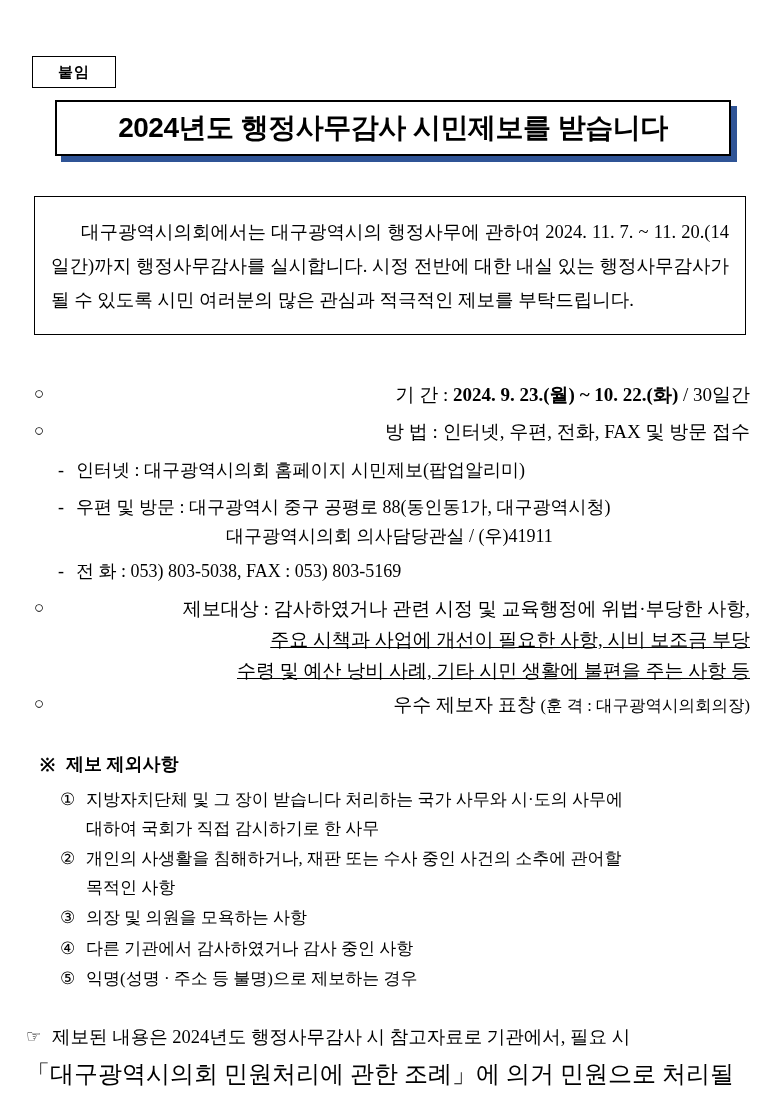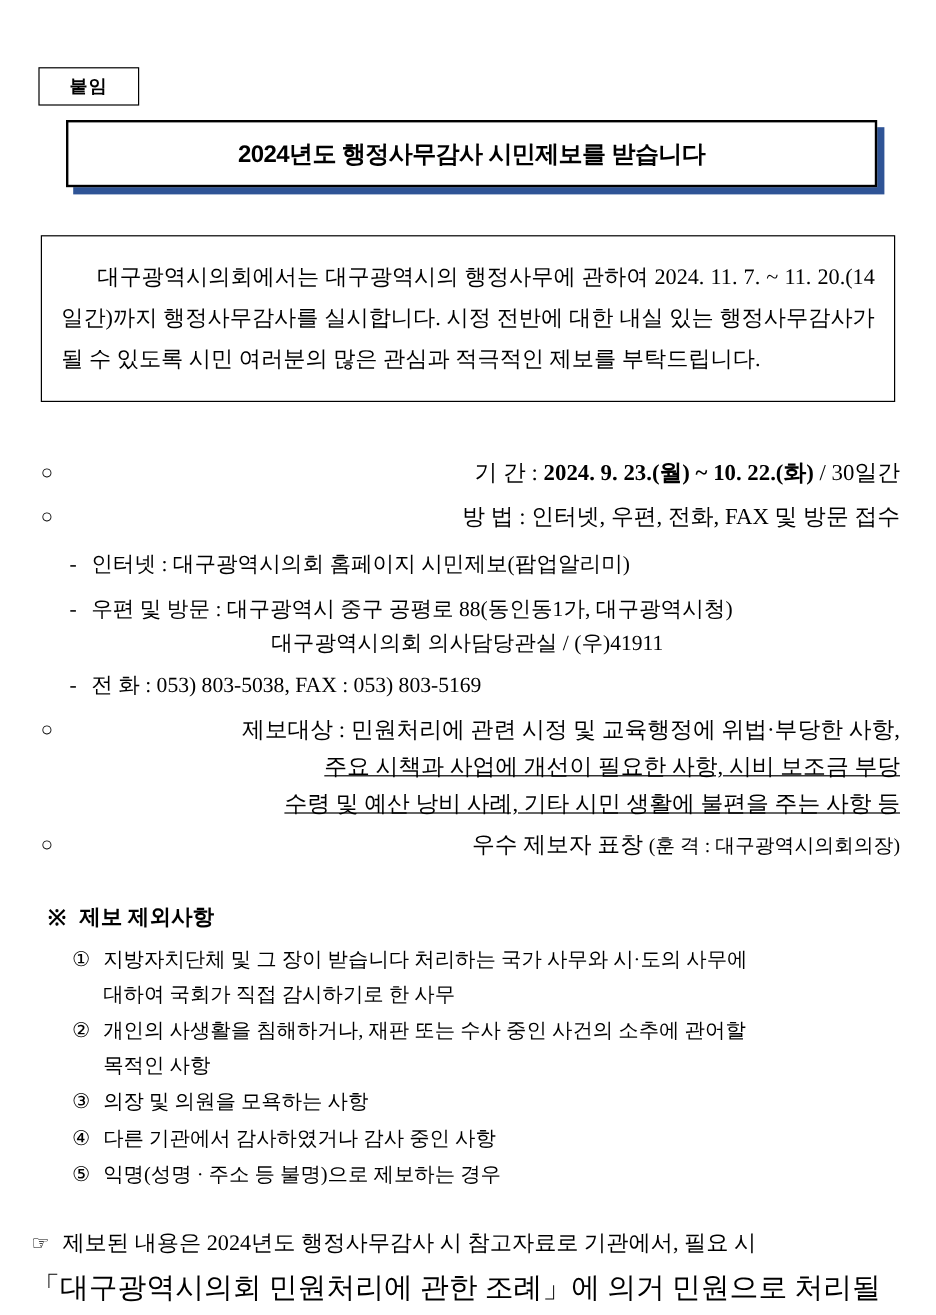--- a/index.html
+++ b/index.html
@@ -65,21 +65,21 @@
     height: 100%;
     border: 2px solid #000;
     background: #ffffff;
     display: flex;
     align-items: center;
     justify-content: center;
     box-sizing: border-box;
   }
   .title-text {
     font-family: "Liberation Sans", sans-serif;
-    font-size: 20px;
+    font-size: 28px;
     font-weight: bold;
     letter-spacing: -0.5px;
     white-space: nowrap;
   }
 
   
   .intro-box {
     position: absolute;
     left: 34px;
     top: 196px;
@@ -267,21 +267,21 @@
       <span>
         <span>전 화 :</span>
         <span>053) 803-5038, FAX : 053) 803-5169</span>
       </span>
     </div>
 
     <div class="row" style="margin-top:8px;">
       <span class="bullet">○</span>
       <span class="row-content">
         <span class="lbl">제보대상 :</span>
-        <span>민원처리에 관련 시정 및 교육행정에 위법·부당한 사항,</span>
+        <span>감사하였거나 관련 시정 및 교육행정에 위법·부당한 사항,</span>
         <span class="target-line2" style="display:block;">주요 시책과 사업에 개선이 필요한 사항, 시비 보조금 부당</span>
         <span class="target-line2" style="display:block;">수령 및 예산 낭비 사례, 기타 시민 생활에 불편을 주는 사항 등</span>
       </span>
     </div>
 
     <div class="row" style="margin-top:4px;">
       <span class="bullet">○</span>
       <span class="row-content">
         <span>우수 제보자 표창</span>
         <span class="small">(훈 격 : 대구광역시의회의장)</span>

